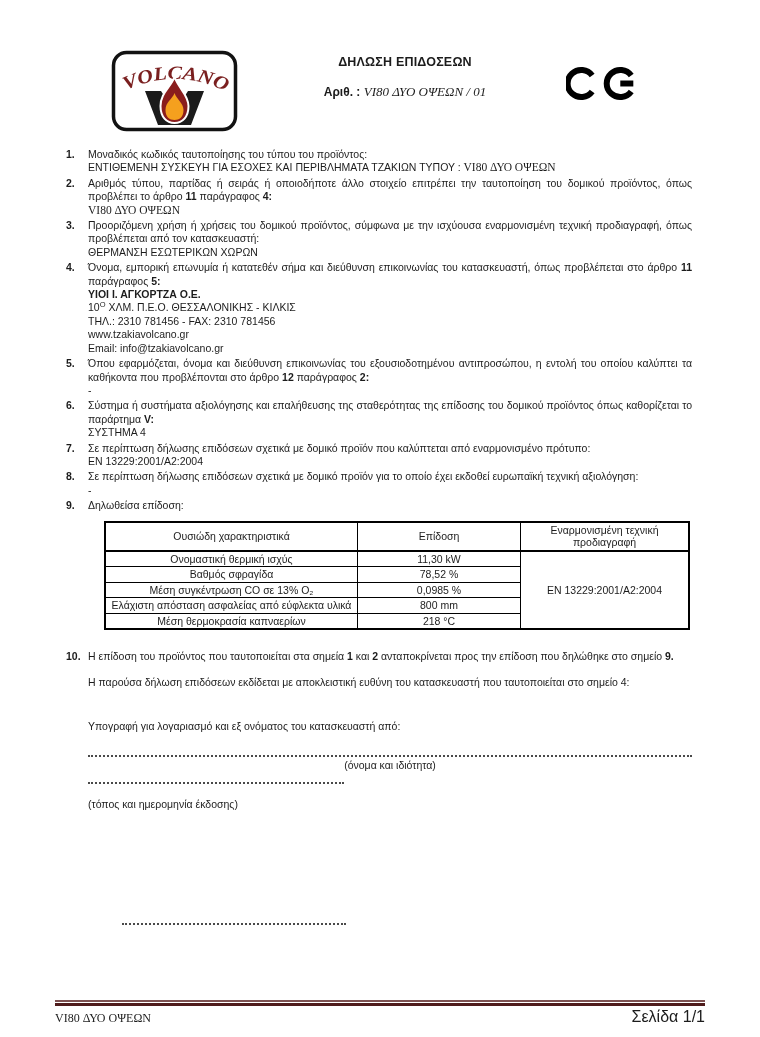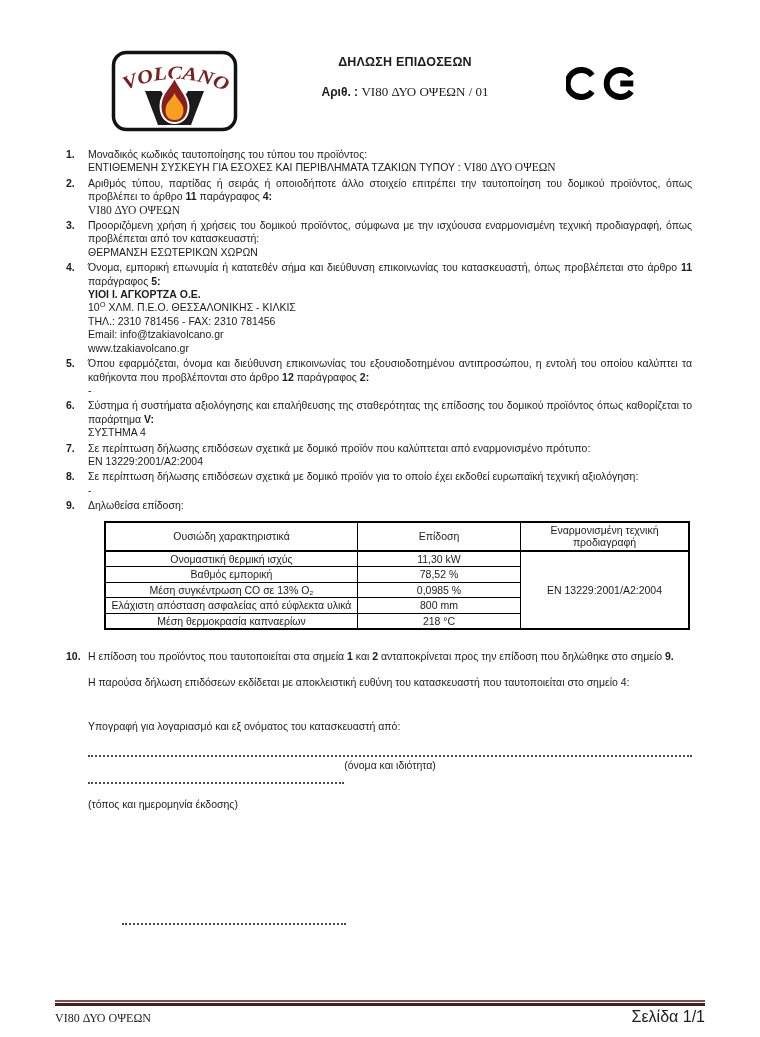--- a/index.html
+++ b/index.html
@@ -8,21 +8,21 @@
     font-family:"Liberation Sans",sans-serif;font-size:10.5px;line-height:13.4px;color:#1c1c1c;
   }
   
   .header{position:relative;height:148px;}
   .logo{position:absolute;left:111px;top:50px;width:127px;height:82px;}
   .hc{position:absolute;left:255px;top:56px;width:300px;text-align:center;}
   .title{font-weight:bold;font-size:12.5px;letter-spacing:.2px;}
   .docno{margin-top:16px;font-size:12px;}
   .docno .lbl{font-weight:bold;}
   .tnr{font-family:"Liberation Serif",serif;font-size:11.5px;}
-  .docno .tnr{font-size:13px;}
+  .docno .tnr{font-size:13px;font-style:italic;}
   .ce{position:absolute;left:566px;top:66px;width:76px;height:40px;}
   
   .content{margin:0 68px 0 66px;}
   .item{display:flex;margin-bottom:2px;}
   .item .num{flex:none;width:22px;font-weight:bold;}
   .ibody{flex:1;min-width:0;}
   p{margin:0;}
   .just{text-align:justify;}
   b,.bn{font-weight:bold;}
   sup{font-size:7.5px;vertical-align:super;line-height:0;}
@@ -112,22 +112,22 @@
     </div>
   </div>
 
   <div class="item">
     <span class="num">4.</span>
     <div class="ibody">
       <p class="just"><span>Όνομα, εμπορική επωνυμία ή κατατεθέν σήμα και διεύθυνση επικοινωνίας του κατασκευαστή, όπως προβλέπεται στο άρθρο</span> <b>11</b> <span>παράγραφος</span> <b>5:</b></p>
       <p><b>ΥΙΟΙ Ι. ΑΓΚΟΡΤΖΑ Ο.Ε.</b></p>
       <p><span>10</span><sup>Ο</sup><span> ΧΛΜ. Π.Ε.Ο. ΘΕΣΣΑΛΟΝΙΚΗΣ - ΚΙΛΚΙΣ</span></p>
       <p>ΤΗΛ.: 2310 781456 - FAX: 2310 781456</p>
+      <p>www.tzakiavolcano.gr</p>
       <p>Email: info@tzakiavolcano.gr</p>
-      <p>www.tzakiavolcano.gr</p>
     </div>
   </div>
 
   <div class="item">
     <span class="num">5.</span>
     <div class="ibody">
       <p class="just"><span>Όπου εφαρμόζεται, όνομα και διεύθυνση επικοινωνίας του εξουσιοδοτημένου αντιπροσώπου, η εντολή του οποίου καλύπτει τα καθήκοντα που προβλέπονται στο άρθρο</span> <b>12</b> <span>παράγραφος</span> <b>2:</b></p>
       <p>-</p>
     </div>
   </div>
@@ -168,21 +168,21 @@
             <th class="c3">Εναρμονισμένη τεχνική προδιαγραφή</th>
           </tr>
         </thead>
         <tbody>
           <tr>
             <td>Ονομαστική θερμική ισχύς</td>
             <td>11,30 kW</td>
             <td class="spec" rowspan="5">EN 13229:2001/A2:2004</td>
           </tr>
           <tr>
-            <td>Βαθμός εμπορική</td>
+            <td>Βαθμός σφραγίδα</td>
             <td>78,52 %</td>
           </tr>
           <tr>
             <td>Μέση συγκέντρωση CO σε 13% O₂</td>
             <td>0,0985 %</td>
           </tr>
           <tr>
             <td>Ελάχιστη απόσταση ασφαλείας από εύφλεκτα υλικά</td>
             <td>800 mm</td>
           </tr>

